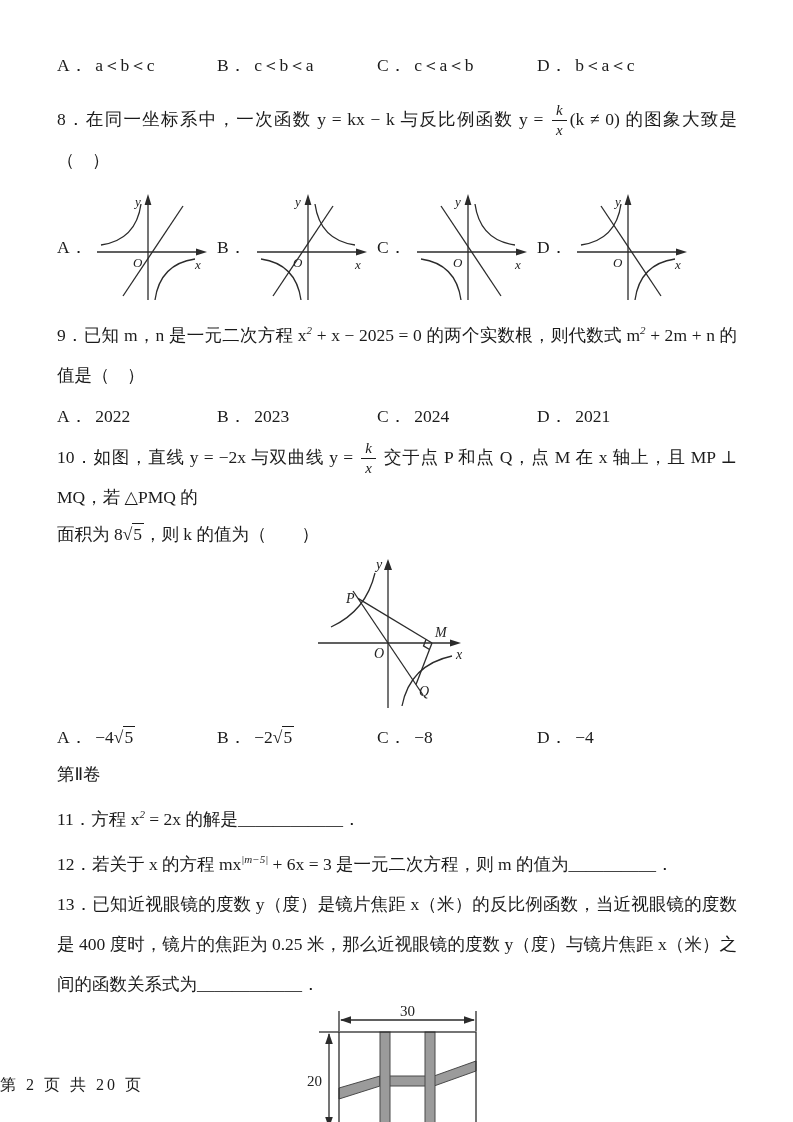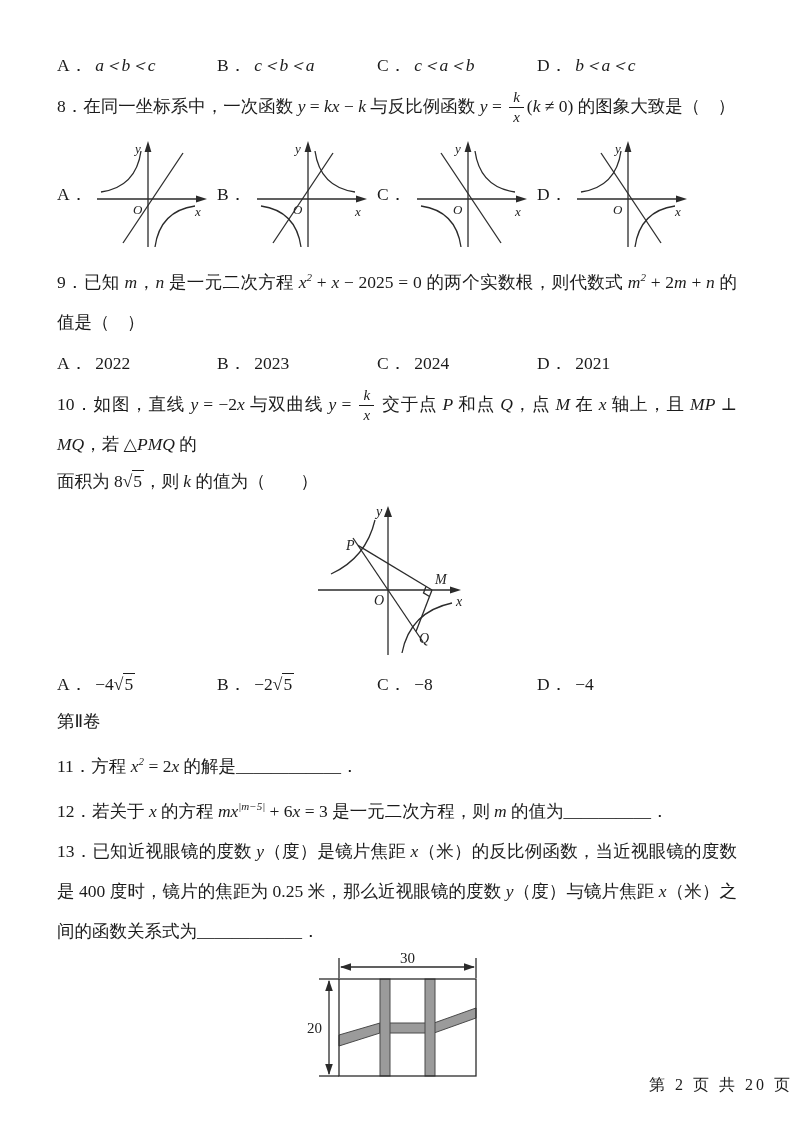--- a/index.html
+++ b/index.html
@@ -3,21 +3,21 @@
 <meta charset="utf-8">
 <style>
   html,body { margin:0; padding:0; background:#888; }
   .page {
     position:relative; width:793px; height:1122px; margin:0 auto;
     background:#ffffff; overflow:hidden;
     font-family:"Liberation Serif","DejaVu Serif",serif;
     font-size:17.5px; color:#1b1b1b;
   }
   .content { padding:52px 56px 0 57px; }
-  .math { font-style:italic; }
+  .math { }
   sup.sup { font-size:11px; font-style:italic; }
   .qline { line-height:40px; text-align:justify; }
   .tight { line-height:34px; }
   
   .frac { display:inline-flex; flex-direction:column; vertical-align:middle;
           text-align:center; font-style:italic; font-size:15px; line-height:1.15; margin:0 3px; }
   .frac .num { display:block; padding:0 4px 1px; border-bottom:1.2px solid #1b1b1b; }
   .frac .den { display:block; padding-top:1px; }
   
   .sqrt { white-space:nowrap; }
@@ -34,21 +34,21 @@
   .graph svg .stroke, .figsvg .stroke { stroke:#2b2b2b; fill:none; stroke-width:1.3px; }
   .graph svg polygon, .figsvg polygon.ah { fill:#2b2b2b; stroke:none; }
   .graph svg text, .figsvg text.it { font:italic 13px "Liberation Serif",serif; fill:#222; }
   .figsvg text.it { font-size:14px; }
   .figsvg text.dim { font:15px "Liberation Serif",serif; fill:#222; }
   .fig-center { margin:2px 0 0 258px; }
   .garden { margin:0 0 0 250px; }
   .garden .path-fill { fill:#9b9b9b; stroke:#4a4a4a; stroke-width:1px; }
   .vol-title { text-align:left; line-height:40px; margin-top:4px;font-family:Liberation Serif, serif; }
   .footer { position:absolute; left:0; bottom:26px; width:100%;
-            text-align:right; font-size:16px; letter-spacing:3px; }
+            text-align:left; font-size:16px; letter-spacing:3px; }
 </style>
 </head>
 <body>
 
 <div class="page">
   <div class="content">
 
     <div class="opts">
       <div class="opt">
         <span class="opt-label">A．</span>
@@ -61,21 +61,21 @@
       <div class="opt">
         <span class="opt-label">C．</span>
         <span class="math">c＜a＜b</span>
       </div>
       <div class="opt">
         <span class="opt-label">D．</span>
         <span class="math">b＜a＜c</span>
       </div>
     </div>
 
-    <div class="qline" style="margin-top:8px">8．在同一坐标系中，一次函数 <span class="math">y</span> = <span class="math">kx</span> − <span class="math">k</span> 与反比例函数 <span class="math">y</span> = <span class="frac">
+    <div class="qline" style="margin-top:21px">8．在同一坐标系中，一次函数 <span class="math">y</span> = <span class="math">kx</span> − <span class="math">k</span> 与反比例函数 <span class="math">y</span> = <span class="frac">
           <span class="num">k</span>
           <span class="den">x</span>
         </span>(<span class="math">k</span> ≠ 0) 的图象大致是（　）</div>
 
     <div class="graphs">
       <div class="graph">
         <span class="glabel">A．</span>
         <svg width="120" height="114" viewBox="0 0 120 114">
           <line class="stroke" x1="6" y1="62" x2="110" y2="62"></line>
             <polygon points="116,62 105,58.6 105,65.4"></polygon>

